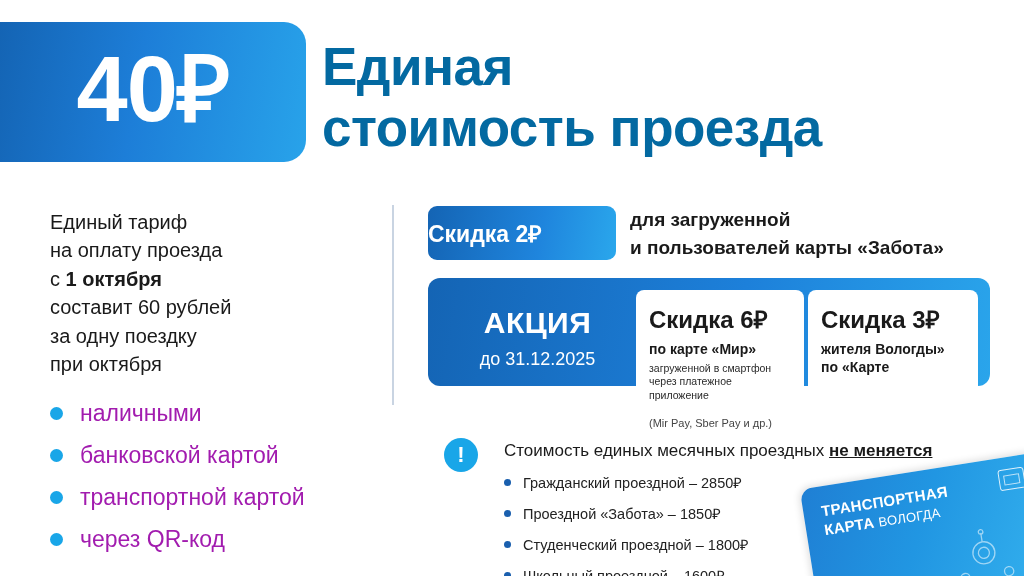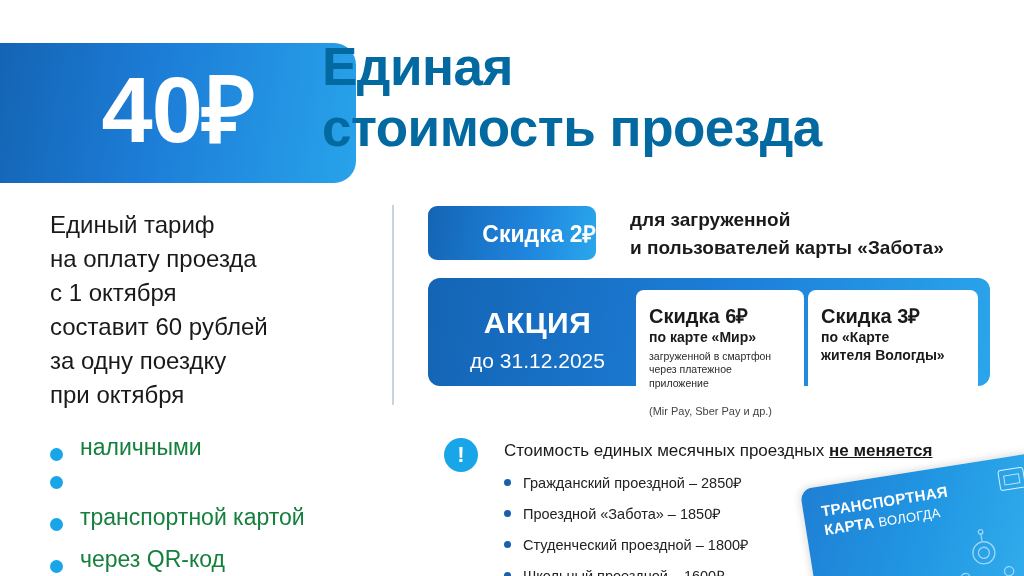--- a/index.html
+++ b/index.html
@@ -17,28 +17,27 @@
 
   
   .header {
     position: absolute;
     left: 0; top: 0;
     width: 1024px; height: 176px;
   }
   .price-badge {
     position: absolute;
     left: 0; top: 22px;
-    width: 356px; height: 140px;
+    width: 306px; height: 140px;
     background: linear-gradient(100deg, #1464b4 0%, #1d7ed8 45%, #28a3ea 100%);
     border-top-right-radius: 22px;
     border-bottom-right-radius: 22px;
     display: flex;
     align-items: center;
     justify-content: center;
-    margin-top: 21px;
   }
   .price-badge .price-text {
     color: #ffffff;
     font-size: 92px;
     font-weight: bold;
     letter-spacing: -1px;
     line-height: 1;
     padding-bottom: 6px;
   }
   .header-title {
@@ -53,37 +52,37 @@
   }
 
   
   .left-col {
     position: absolute;
     left: 50px; top: 208px;
     width: 320px;
   }
   .left-par {
     color: #1a1a1a;
-    font-size: 24px;
+    font-size: 20px;
     line-height: 1.42;
     font-weight: normal;
   }
-  .left-par b { font-weight: normal; }
+  .left-par b { font-weight: bold; }
 
   .bullet-list {
     margin: 22px 0 0 0;
     padding: 0;
     list-style: none;
   }
   .bullet-list li {
     display: flex;
-    align-items: flex-end;
+    align-items: center;
     margin-bottom: 15px;
     font-size: 23px;
-    color: #15803d;
+    color: #a21caf;
   }
   .bullet-dot {
     width: 13px; height: 13px;
     border-radius: 50%;
     background: #19a6e8;
     margin-right: 17px;
     flex: 0 0 auto;
   }
 
   
@@ -97,26 +96,26 @@
   
   .discount2-row {
     position: absolute;
     left: 428px; top: 206px;
     width: 560px;
     height: 54px;
   }
   .discount2-badge {
     position: absolute;
     left: 0; top: 0;
-    width: 168px; height: 54px;
+    width: 188px; height: 54px;
     background: linear-gradient(100deg, #1464b4 0%, #1f85dd 60%, #2aa7ec 100%);
     border-radius: 9px;
     display: flex;
     align-items: center;
-    justify-content: flex-end;
+    justify-content: flex-start;
     color: #fff;
     font-size: 23px;
     font-weight: bold;
   }
   .discount2-text {
     position: absolute;
     left: 202px; top: 0;
     font-size: 19px;
     color: #1a1a1a;
     line-height: 1.45;
@@ -137,38 +136,39 @@
     width: 175px;
     text-align: center;
     color: #ffffff;
   }
   .promo-title {
     font-size: 30px;
     font-weight: bold;
     letter-spacing: 0.5px;
   }
   .promo-date {
-    font-size: 21px;
+    font-size: 18px;
     margin-top: 9px;
     font-weight: normal;
   }
   .promo-card {
     position: absolute;
     top: 12px;
     height: 112px;
     background: #ffffff;
     border-radius: 8px;
   }
   .promo-card.c1 { left: 208px; width: 168px; }
   .promo-card.c2 { left: 380px; width: 170px; }
   .promo-card-inner { padding: 12px 13px 0 13px; }
   .promo-card-title {
-    font-size: 20px;
+    font-size: 24px;
     font-weight: bold;
     color: #1a1a1a;
+    margin-bottom: 6px;
   }
   .promo-card-sub {
     font-size: 14px;
     color: #1a1a1a;
     font-weight: bold;
     line-height: 1.25;
   }
   .promo-card-small {
     font-size: 10.5px;
     color: #2a2a2a;
@@ -301,20 +301,21 @@
     <div>при октября</div>
   </div>
 
   <ul class="bullet-list">
     <li>
       <span class="bullet-dot"></span>
       <span>наличными</span>
     </li>
     <li>
       <span class="bullet-dot"></span>
+      <span>банковской картой</span>
     </li>
     <li>
       <span class="bullet-dot"></span>
       <span>транспортной картой</span>
     </li>
     <li>
       <span class="bullet-dot"></span>
       <span>через QR-код</span>
     </li>
   </ul>
@@ -343,22 +344,22 @@
       <div class="promo-card-title">Скидка 6₽</div>
       <div class="promo-card-sub">по карте «Мир»</div>
       <div class="promo-card-small">загруженной в смартфон через платежное приложение</div>
       <div class="promo-card-xsmall">(Mir Pay, Sber Pay и др.)</div>
     </div>
   </div>
 
   <div class="promo-card c2">
     <div class="promo-card-inner">
       <div class="promo-card-title">Скидка 3₽</div>
+      <div class="promo-card-sub">жителя Вологды»</div>
       <div class="promo-card-sub">по «Карте</div>
-      <div class="promo-card-sub">жителя Вологды»</div>
     </div>
   </div>
 </div>
 
 <div class="note-block">
   <div class="note-icon">
     <span>!</span>
   </div>
   <div class="note-head">
     <span>Стоимость единых месячных проездных </span><b>не меняется</b>

